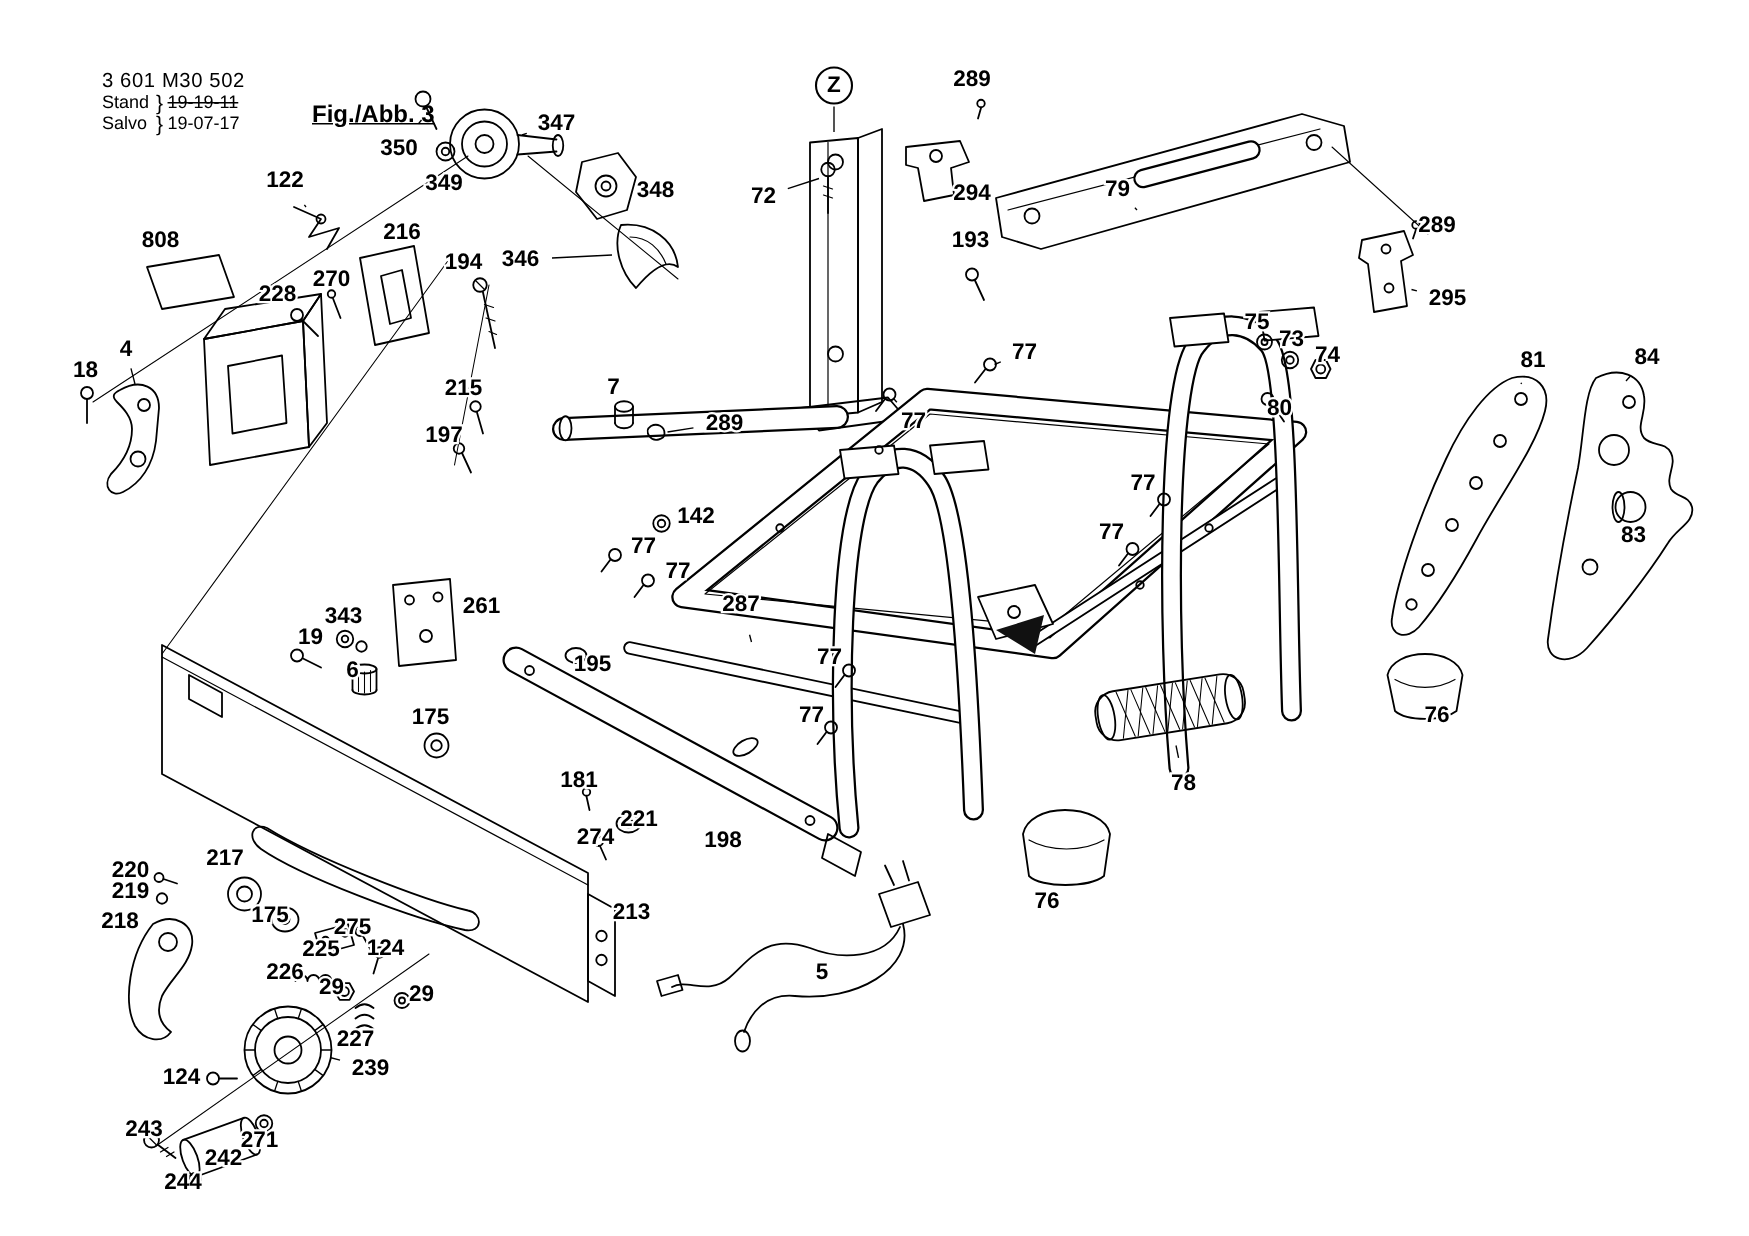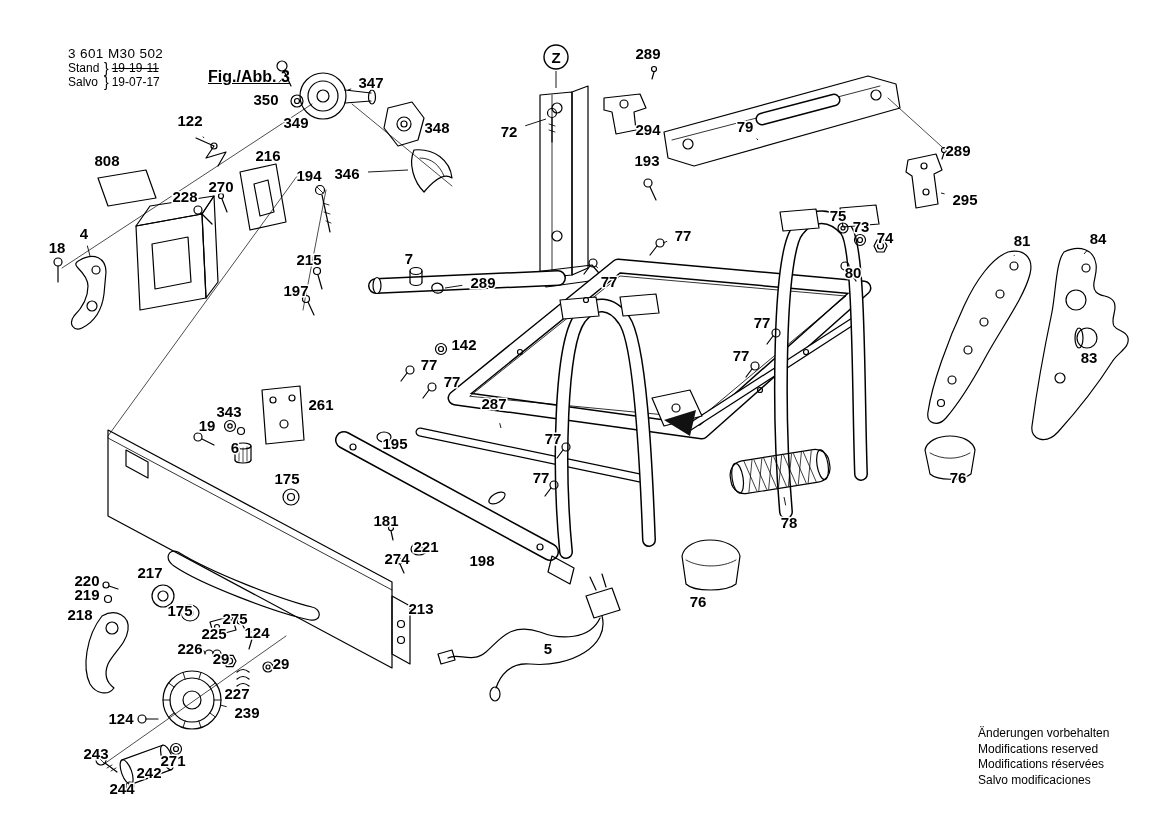--- a/index.html
+++ b/index.html
@@ -638,20 +638,14 @@
       </div>
       <div class="issue-row">
         <span class="issue-word">Salvo</span>
         <span class="issue-brace">}</span>
         <span>19-07-17</span>
       </div>
     </div>
     <div class="fig-label">Fig./Abb. 3</div>
   </div>
 
-  <div class="footer">
-    <div>Änderungen vorbehalten</div>
-    <div>Modifications reserved</div>
-    <div>Modifications réservées</div>
-    <div>Salvo modificaciones</div>
-  </div>
 
 </div>
 
 </body></html>

